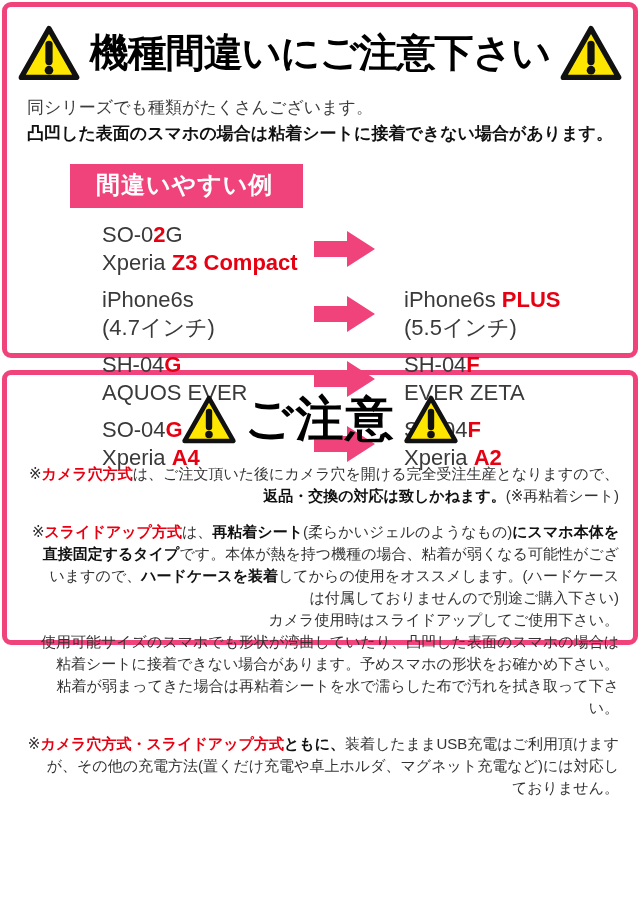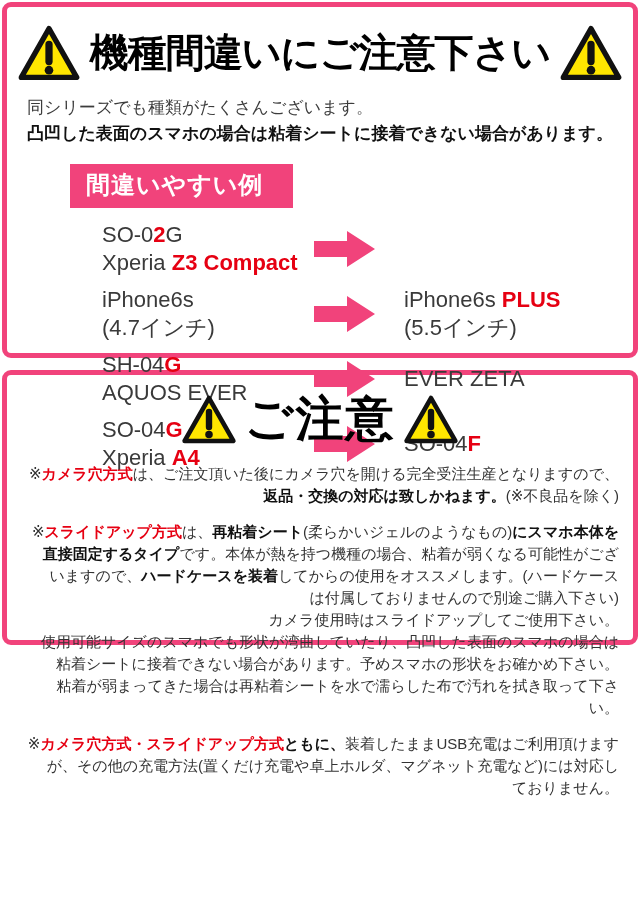--- a/index.html
+++ b/index.html
@@ -34,21 +34,21 @@
   .tri{display:block;}
 
   .intro{
     margin:12px 0 0 20px;font-size:17px;line-height:26px;color:var(--body);
   }
   .intro-line.bold{font-weight:bold;color:var(--ink);}
 
   .examples-label{
     display:inline-block;margin:17px 0 0 63px;background:var(--pink);
     color:#fff;font-weight:bold;font-size:24px;line-height:1;
-    padding:9px 30px 11px 16px;letter-spacing:1px;
+    padding:9px 30px 11px 26px;letter-spacing:1px;
   }
 
   .rows{margin-top:8px;}
   .row{display:flex;align-items:center;height:65px;padding-left:95px;}
   .col-left{width:212px;}
   .model-line{font-size:22px;line-height:28px;color:#3a3a3a;white-space:nowrap;}
   .arrow{margin-right:28px;flex:0 0 auto;display:block;}
 
   .seg-red{color:var(--red);font-weight:bold;}
   .seg-bold{font-weight:bold;color:var(--ink);}
@@ -118,34 +118,36 @@
 
     <div class="row">
       <div class="col-left">
         <div class="model-line"><span>SH-04</span><span class="seg-red">G</span></div>
         <div class="model-line"><span>AQUOS EVER</span></div>
       </div>
       <svg class="arrow" width="62" height="38" viewBox="0 0 62 38">
         <polygon points="0,11 33,11 33,1 61,19 33,37 33,27 0,27" fill="#F1437B"></polygon>
       </svg>
       <div class="col-right">
+        <div class="model-line"><span>SH-04</span><span class="seg-red">F</span></div>
         <div class="model-line"><span>EVER ZETA</span></div>
       </div>
     </div>
 
     <div class="row">
       <div class="col-left">
         <div class="model-line"><span>SO-04</span><span class="seg-red">G</span></div>
         <div class="model-line"><span>Xperia </span><span class="seg-red">A4</span></div>
       </div>
       <svg class="arrow" width="62" height="38" viewBox="0 0 62 38">
         <polygon points="0,11 33,11 33,1 61,19 33,37 33,27 0,27" fill="#F1437B"></polygon>
       </svg>
       <div class="col-right">
         <div class="model-line"><span>SO-04</span><span class="seg-red">F</span></div>
+        <div class="model-line"><span>Xperia </span><span class="seg-red">A2</span></div>
       </div>
     </div>
 
   </div>
 </div>
 
 <div class="panel" id="panel-bottom">
 
   <div class="title-row">
     <svg class="tri" width="58" height="53" viewBox="0 0 100 90">
@@ -155,17 +157,17 @@
     </svg>
     <div class="title-caution">ご注意</div>
     <svg class="tri" width="58" height="53" viewBox="0 0 100 90">
       <path d="M50 8 L92 82 L8 82 Z" fill="#FFE600" stroke="#111" stroke-width="8" stroke-linejoin="round"></path>
       <path d="M50 32 L50 58" stroke="#111" stroke-width="11" stroke-linecap="round"></path>
       <circle cx="50" cy="71" r="6.5" fill="#111"></circle>
     </svg>
   </div>
 
   <div class="notes">
-    <div class="note"><span>※</span><span class="seg-red">カメラ穴方式</span><span>は、ご注文頂いた後にカメラ穴を開ける完全受注生産となりますので、</span><span class="seg-bold">返品・交換の対応は致しかねます。</span><span>(※不良品を除く)</span></div>
+    <div class="note"><span>※</span><span class="seg-red">カメラ穴方式</span><span>は、ご注文頂いた後にカメラ穴を開ける完全受注生産となりますので、</span><span class="seg-bold">返品・交換の対応は致しかねます。</span><span>(※再粘着シート)</span></div>
     <div class="note"><span>※</span><span class="seg-red">スライドアップ方式</span><span>は、</span><span class="seg-bold">再粘着シート</span><span>(柔らかいジェルのようなもの)</span><span class="seg-bold">にスマホ本体を直接固定するタイプ</span><span>です。本体が熱を持つ機種の場合、粘着が弱くなる可能性がございますので、</span><span class="seg-bold">ハードケースを装着</span><span>してからの使用をオススメします。(ハードケースは付属しておりませんので別途ご購入下さい)</span><br><span>カメラ使用時はスライドアップしてご使用下さい。</span><br><span>使用可能サイズのスマホでも形状が湾曲していたり、凸凹した表面のスマホの場合は粘着シートに接着できない場合があります。予めスマホの形状をお確かめ下さい。</span><br><span>粘着が弱まってきた場合は再粘着シートを水で濡らした布で汚れを拭き取って下さい。</span></div>
     <div class="note"><span>※</span><span class="seg-red">カメラ穴方式・スライドアップ方式</span><span class="seg-bold">ともに、</span><span>装着したままUSB充電はご利用頂けますが、その他の充電方法(置くだけ充電や卓上ホルダ、マグネット充電など)には対応しておりません。</span></div>
   </div>
 </div>
 
 </body></html>

